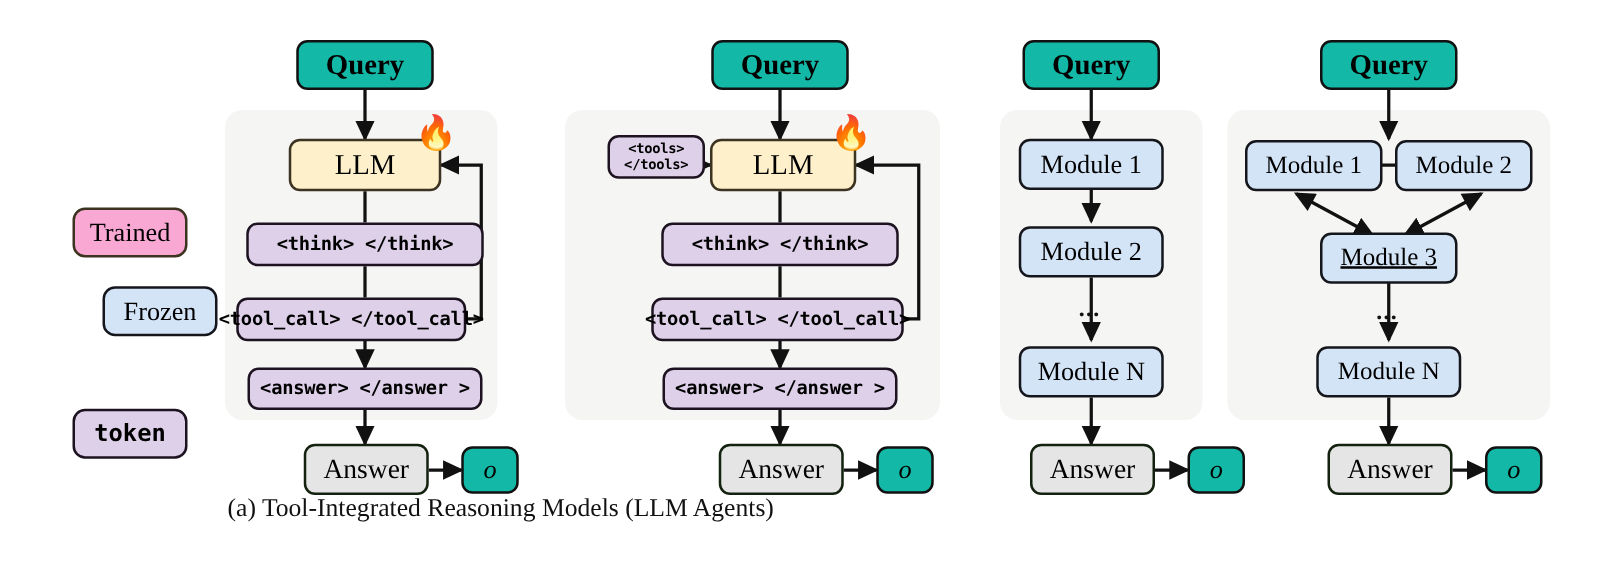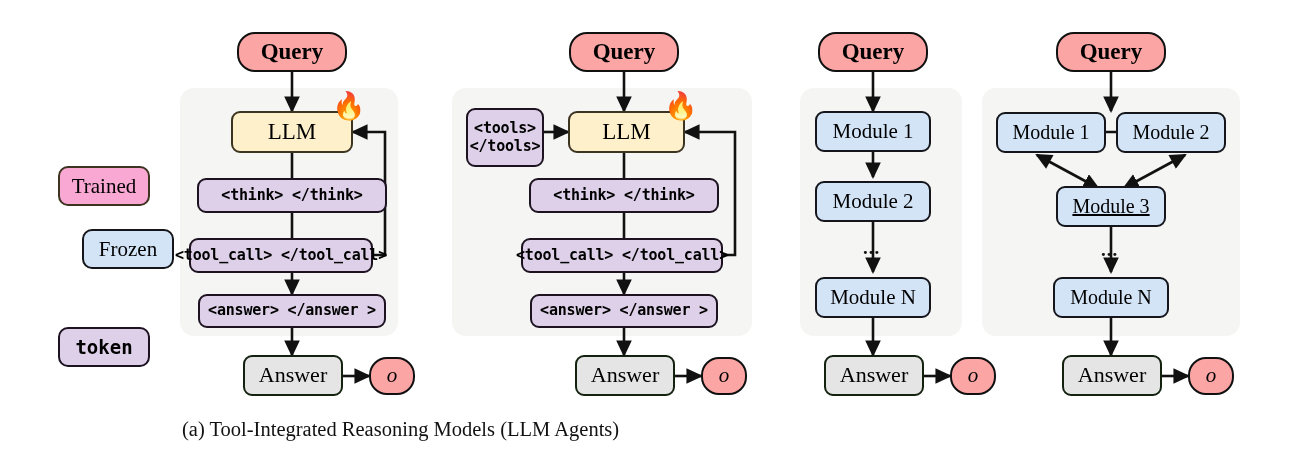--- a/index.html
+++ b/index.html
@@ -23,21 +23,21 @@
   .node{
     position:absolute;
     box-sizing:border-box;
     display:flex;align-items:center;justify-content:center;
     border:2.4px solid #111111;
     border-radius:9px;
     text-align:center;
     line-height:1.02;
     white-space:pre;
   }
-  .n-white{background:#fca5a5;border-radius:18px;}
+  .n-white{background:#14b8a6;}
   .n-yellow{background:#fdf0cb;border-color:#3c3320;}
   .n-blue{background:#d4e4f7;border-color:#14161c;}
   .n-green{background:#e5e5e5;border-color:#13210f;}
   .n-token{
     background:#ddd0e8;border-color:#1d1320;
     font-family:"DejaVu Sans Mono", monospace;
     font-weight:700;
     letter-spacing:-.2px;
   }
   .serif-bold{font-weight:700;}
@@ -157,21 +157,21 @@
 
   <div class="node n-token" style="left:197px;top:178px;width:190px;height:35px;font-size:15px;">&lt;think&gt; &lt;/think&gt;</div>
   <div class="node n-token" style="left:189px;top:238px;width:184px;height:35px;font-size:15px;">&lt;tool_call&gt; &lt;/tool_call&gt;</div>
   <div class="node n-token" style="left:198px;top:294px;width:188px;height:34px;font-size:15px;">&lt;answer&gt; &lt;/answer &gt;</div>
 
   <div class="node n-green" style="left:243px;top:355px;width:100px;height:41px;font-size:22px;">Answer</div>
   <div class="node n-white italic" style="left:369px;top:357px;width:46px;height:38px;font-size:21px;">o</div>
 
   <div class="node n-white serif-bold" style="left:569px;top:32px;width:110px;height:40px;font-size:23px;">Query</div>
 
-  <div class="node n-token" style="left:466px;top:108px;width:78px;height:59px;font-size:15px;
+  <div class="node n-token" style="left:486px;top:108px;width:78px;height:35px;font-size:11px;
               line-height:1.18;">&lt;tools&gt;
 &lt;/tools&gt;</div>
 
   <div class="node n-yellow" style="left:568px;top:111px;width:117px;height:42px;font-size:23px;">LLM</div>
   <span class="flame" style="left:664px;top:93px;">🔥</span>
 
   <div class="node n-token" style="left:529px;top:178px;width:190px;height:35px;font-size:15px;">&lt;think&gt; &lt;/think&gt;</div>
   <div class="node n-token" style="left:521px;top:238px;width:202px;height:35px;font-size:15px;">&lt;tool_call&gt; &lt;/tool_call&gt;</div>
   <div class="node n-token" style="left:530px;top:294px;width:188px;height:34px;font-size:15px;">&lt;answer&gt; &lt;/answer &gt;</div>
 
@@ -192,15 +192,15 @@
 
   <div class="node n-blue" style="left:996px;top:112px;width:110px;height:41px;font-size:20px;">Module 1</div>
   <div class="node n-blue" style="left:1116px;top:112px;width:110px;height:41px;font-size:20px;">Module 2</div>
   <div class="node n-blue" style="left:1056px;top:186px;width:110px;height:41px;font-size:20px;text-decoration:underline;">Module 3</div>
   <div class="dots" style="left:1101px;top:240px;">...</div>
   <div class="node n-blue" style="left:1053px;top:277px;width:116px;height:41px;font-size:20px;">Module N</div>
 
   <div class="node n-green" style="left:1062px;top:355px;width:100px;height:41px;font-size:22px;">Answer</div>
   <div class="node n-white italic" style="left:1188px;top:357px;width:46px;height:38px;font-size:21px;">o</div>
 
-  <div class="caption" style="left:182px;top:418px;">(a) Tool-Integrated Reasoning Models (LLM Agents)</div>
+  <div class="caption" style="left:182px;top:396px;">(a) Tool-Integrated Reasoning Models (LLM Agents)</div>
 
 </div>
 
 </body></html>

